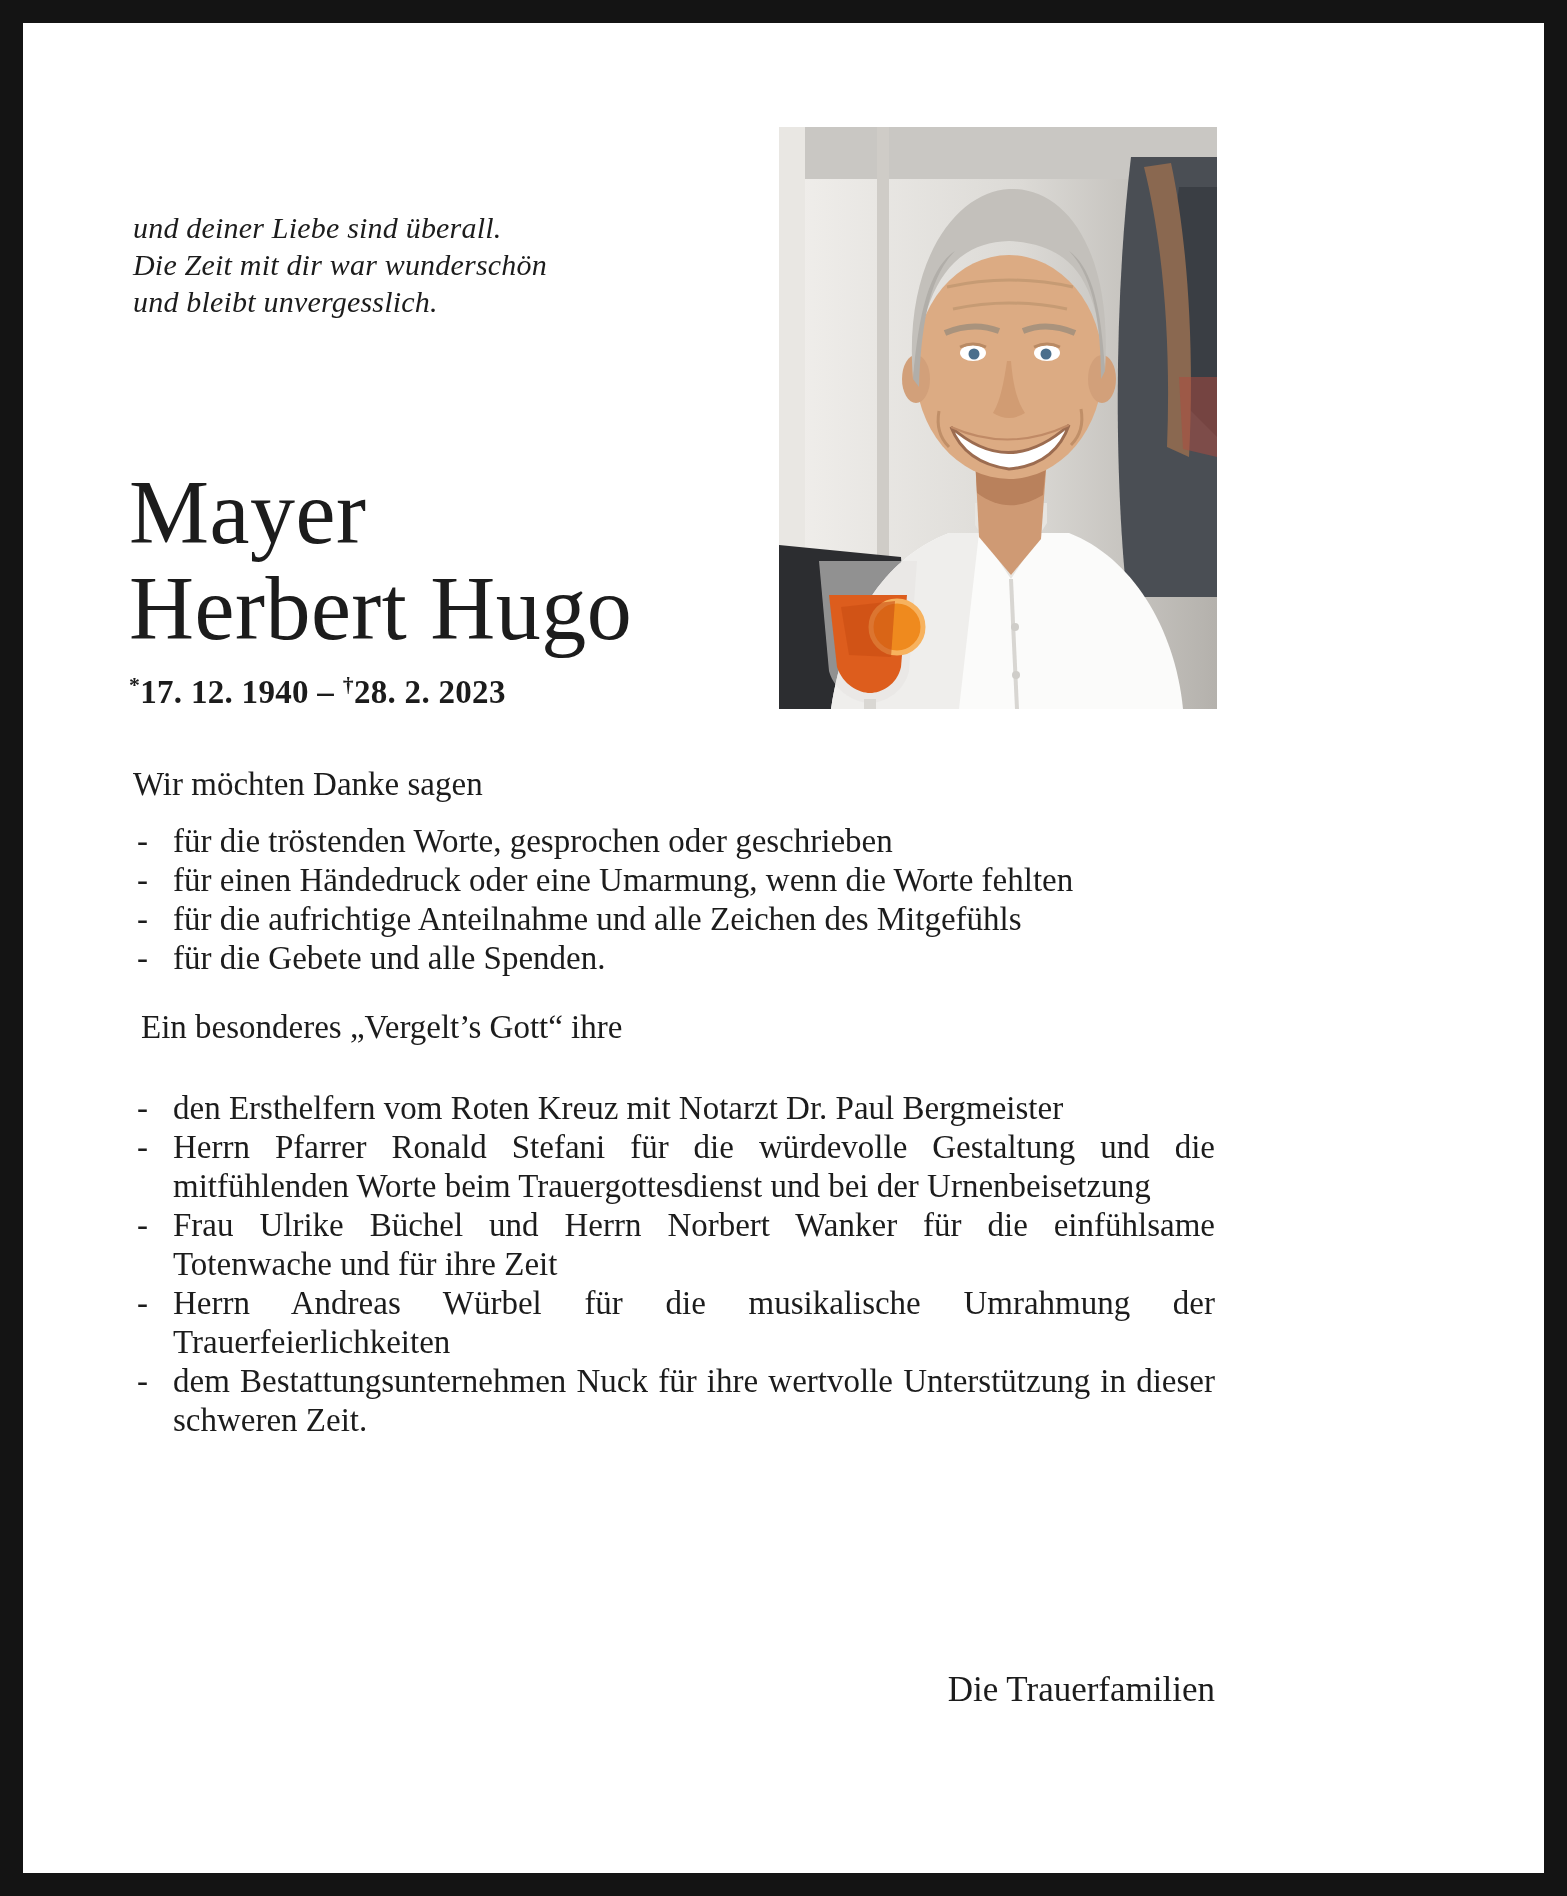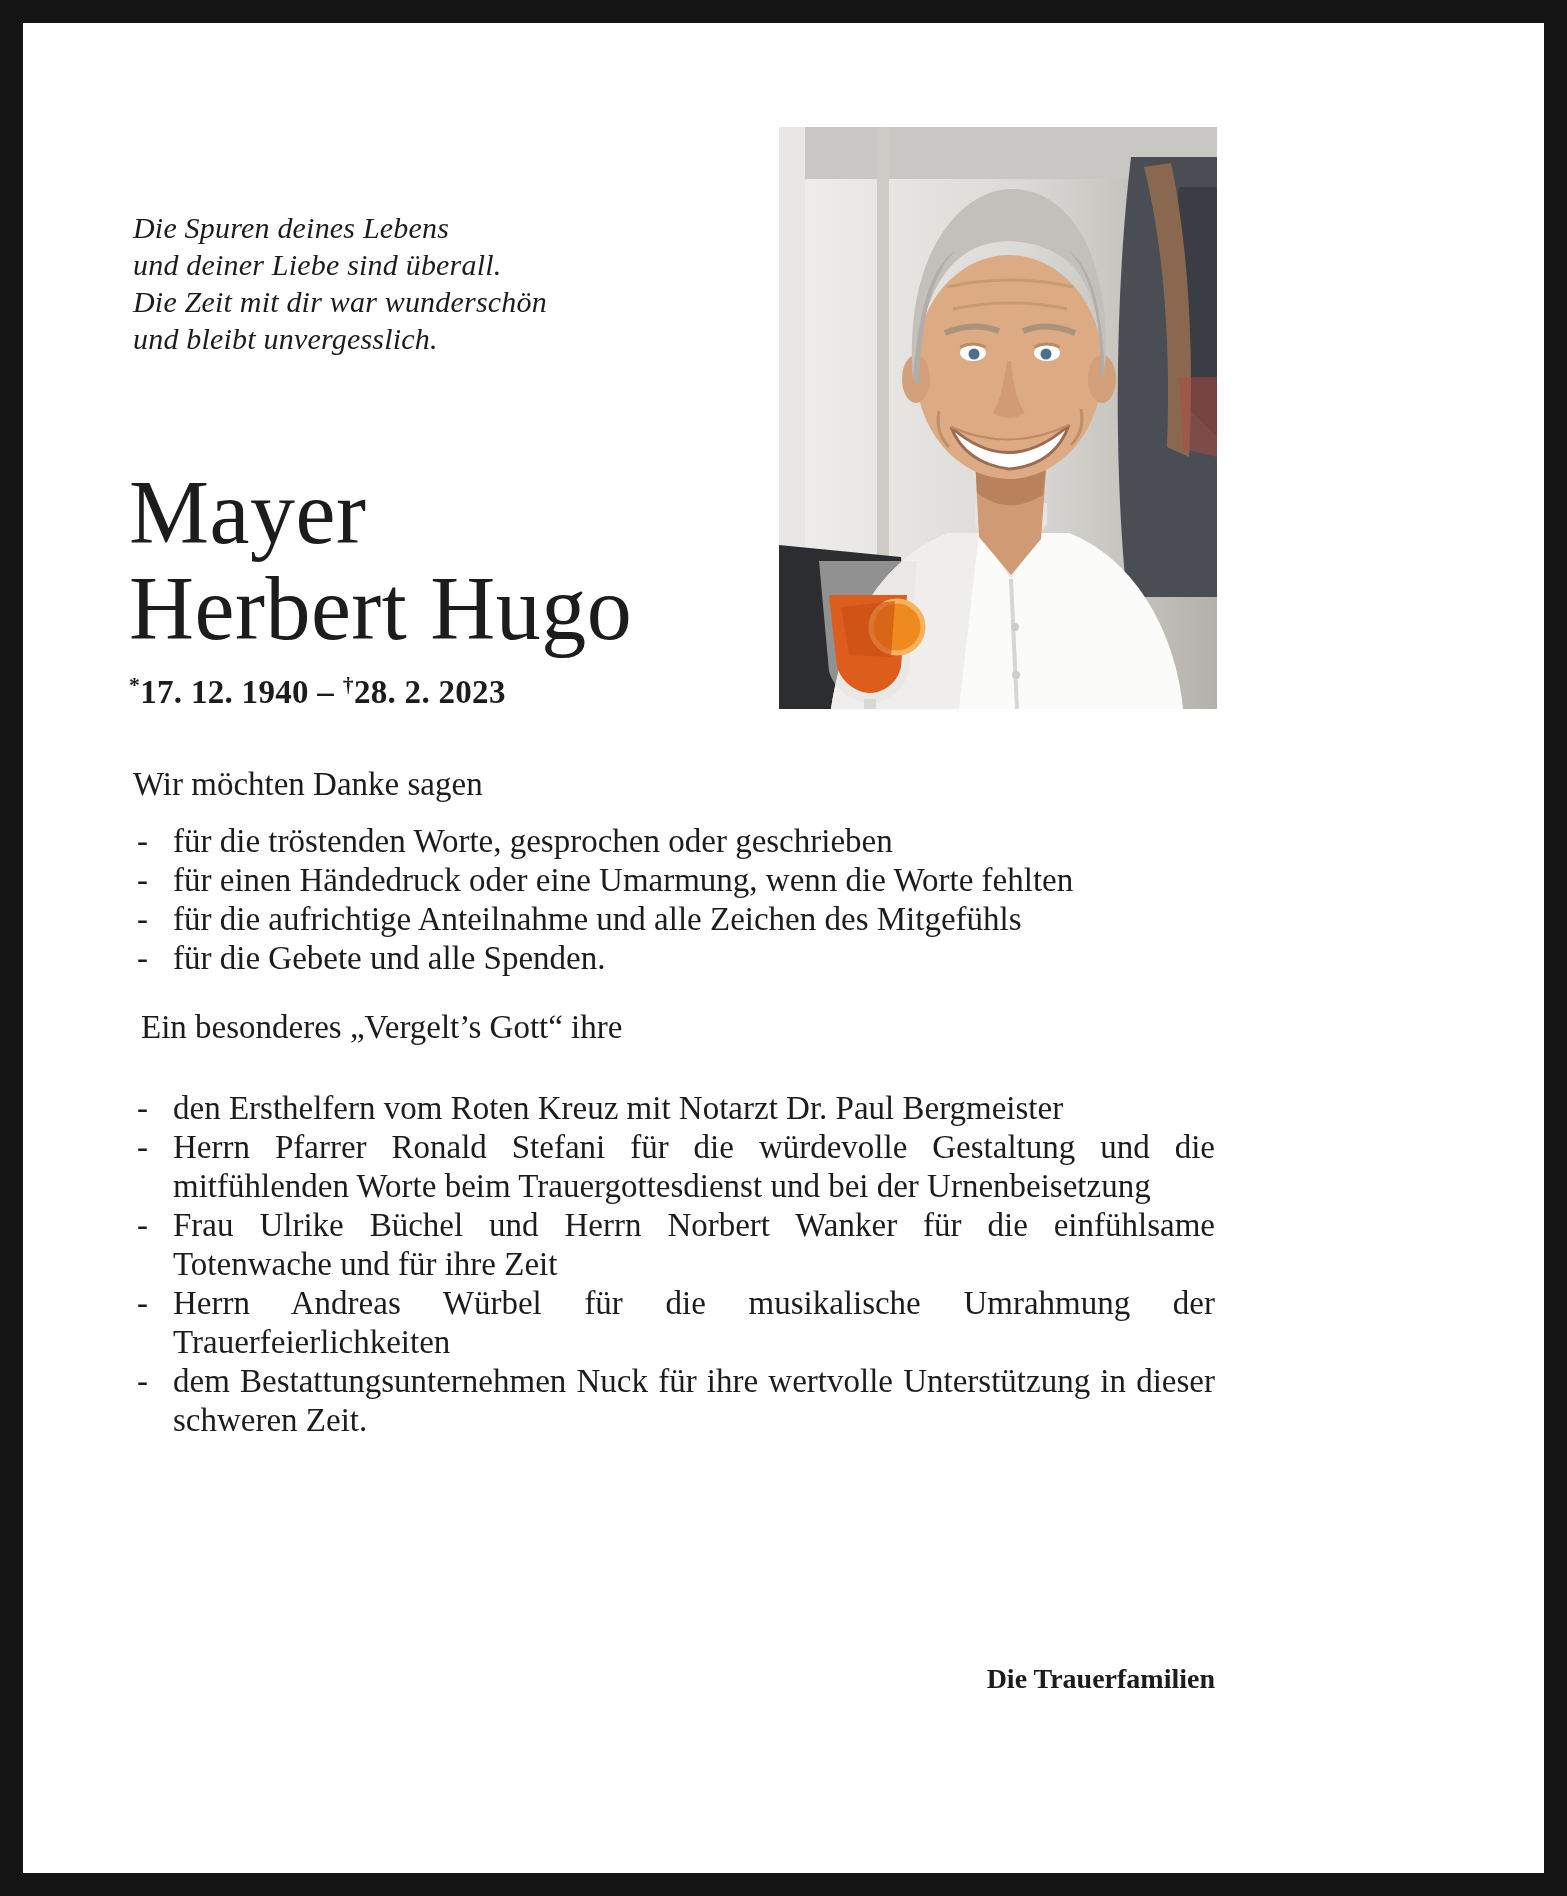--- a/index.html
+++ b/index.html
@@ -92,22 +92,22 @@
     padding-left: 8px;
   }
   .dash-list.justify li { text-align: justify; }
 
   .signature {
     position: absolute;
     left: 110px;
     top: 1612px;
     width: 1082px;
     text-align: right;
-    font-weight: bold;
-    font-size: 28px;
+    font-weight: normal;
+    font-size: 35px;
   }
   .place-date {
     position: absolute;
     left: 106px;
     top: 1740px;
     font-size: 33px;
     margin: 0;
   }
   .place-date .place { font-weight: bold; }
 </style>
@@ -179,21 +179,20 @@
 
       <path d="M40,434 L138,434 L130,544 C125,566 104,576 91,576 C78,576 56,566 50,544 Z" fill="#e6e4e1" opacity="0.55"></path>
       <path d="M50,468 L128,468 L122,540 C118,558 102,566 91,566 C80,566 64,558 58,540 Z" fill="#dd5d1d"></path>
       <circle cx="118" cy="500" r="26" fill="#ef8a1e" stroke="#f7b25e" stroke-width="5"></circle>
       <path d="M62,480 L116,474 L112,530 L70,528 Z" fill="#c94d12" opacity="0.6"></path>
       <rect x="85" y="572" width="12" height="10" fill="#d9d7d3"></rect>
     </svg>
   </div>
 
   <div class="epitaph">
-    <div>Die Spuren deines Lebens</div>
     <div>und deiner Liebe sind überall.</div>
     <div>Die Zeit mit dir war wunderschön</div>
     <div>und bleibt unvergesslich.</div>
   </div>
 
   <div class="name-block">
     <div class="name-line">Mayer</div>
     <div class="name-line">Herbert Hugo</div>
     <div class="dates">
       <span class="sym">*</span><span>17. 12. 1940</span>

